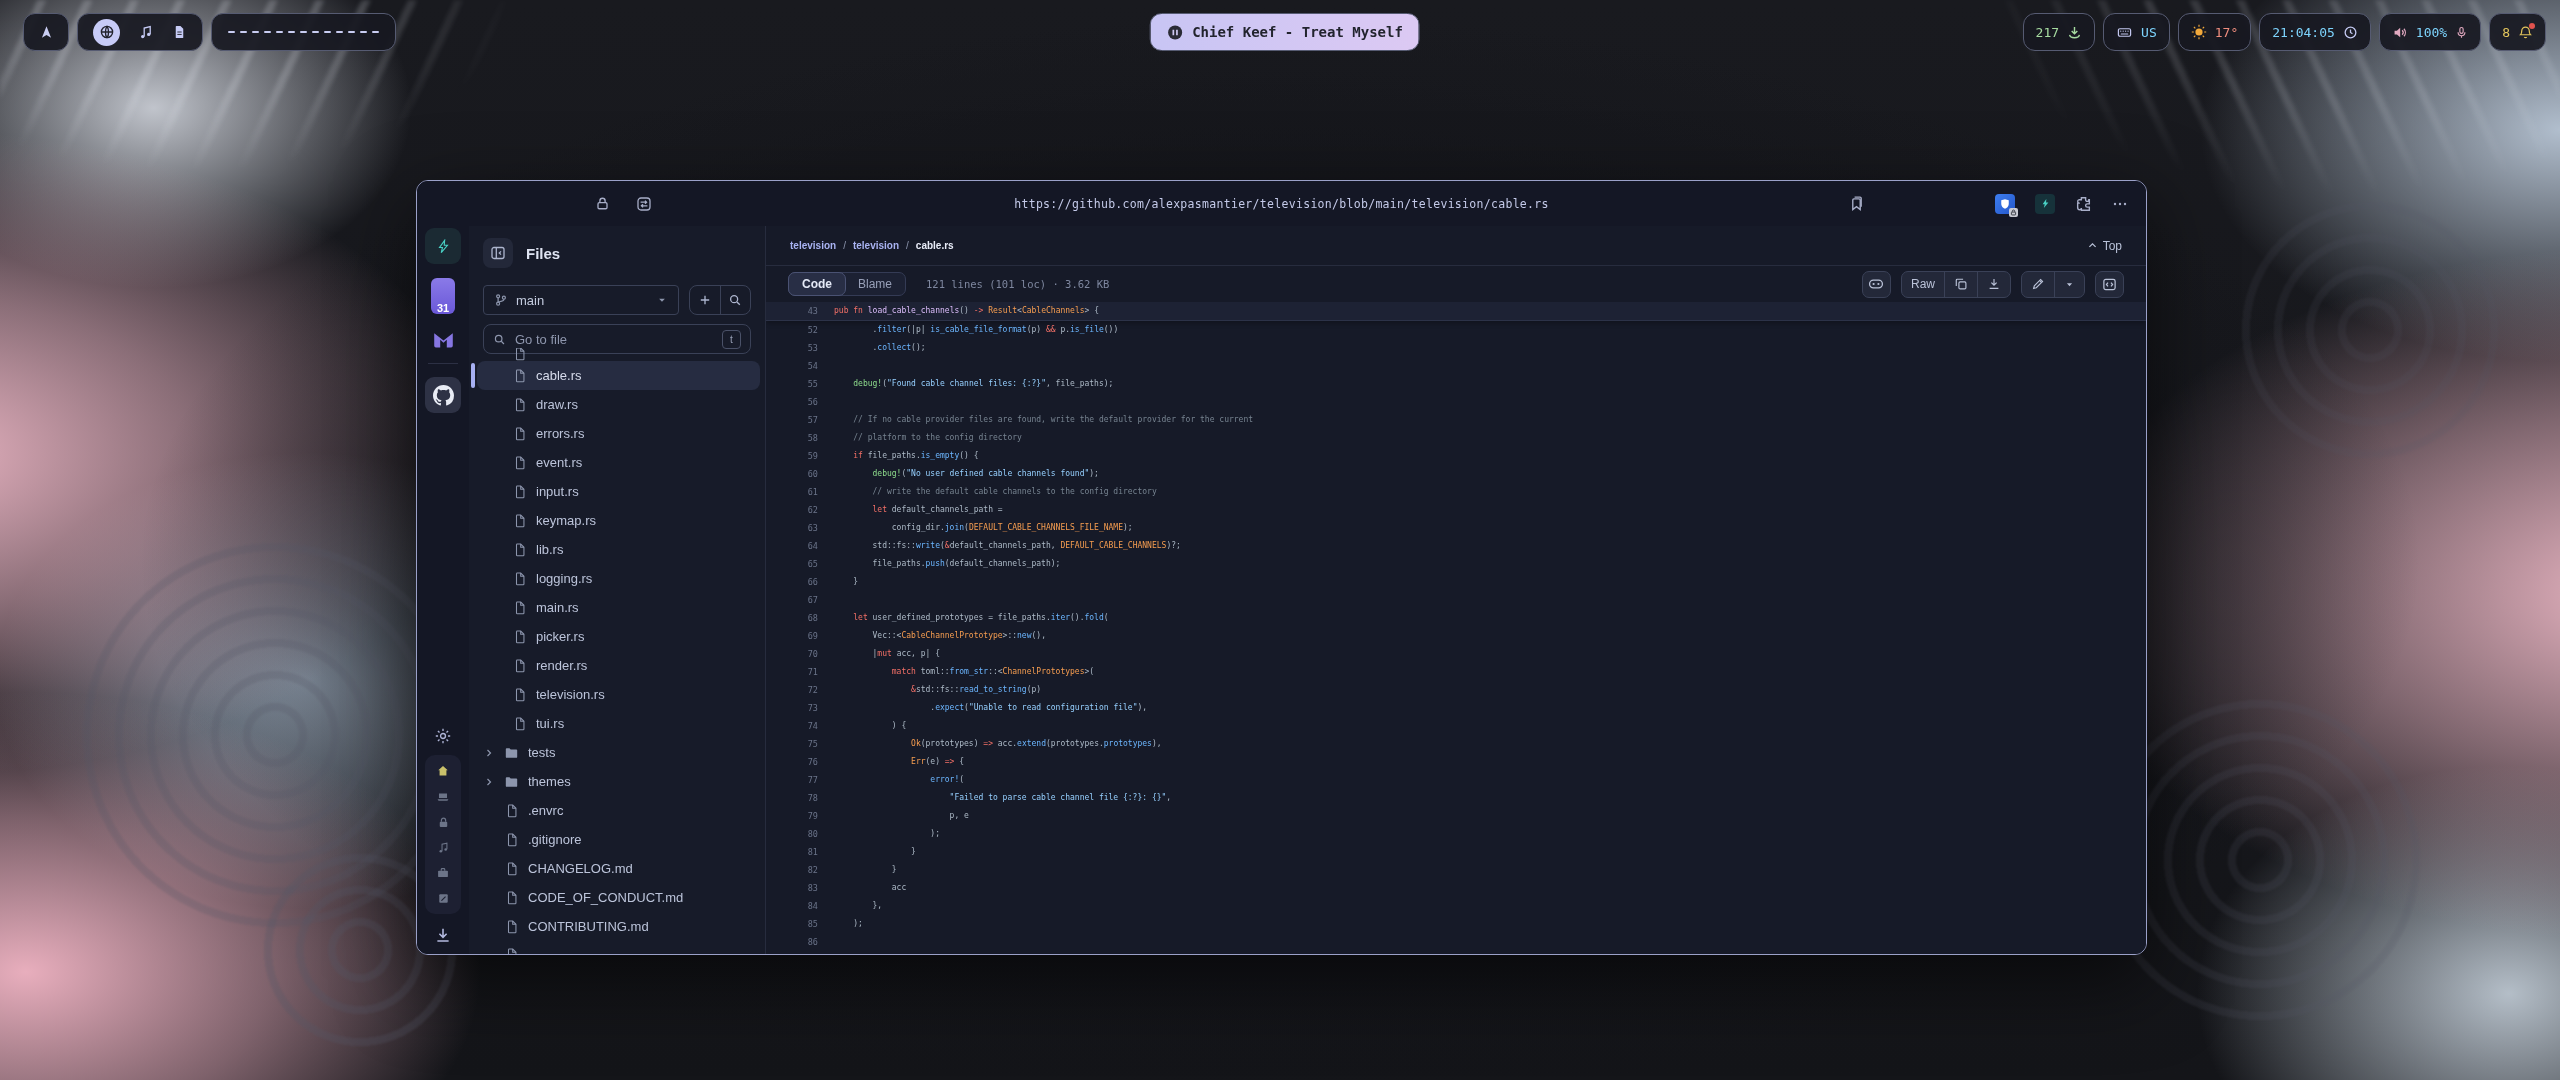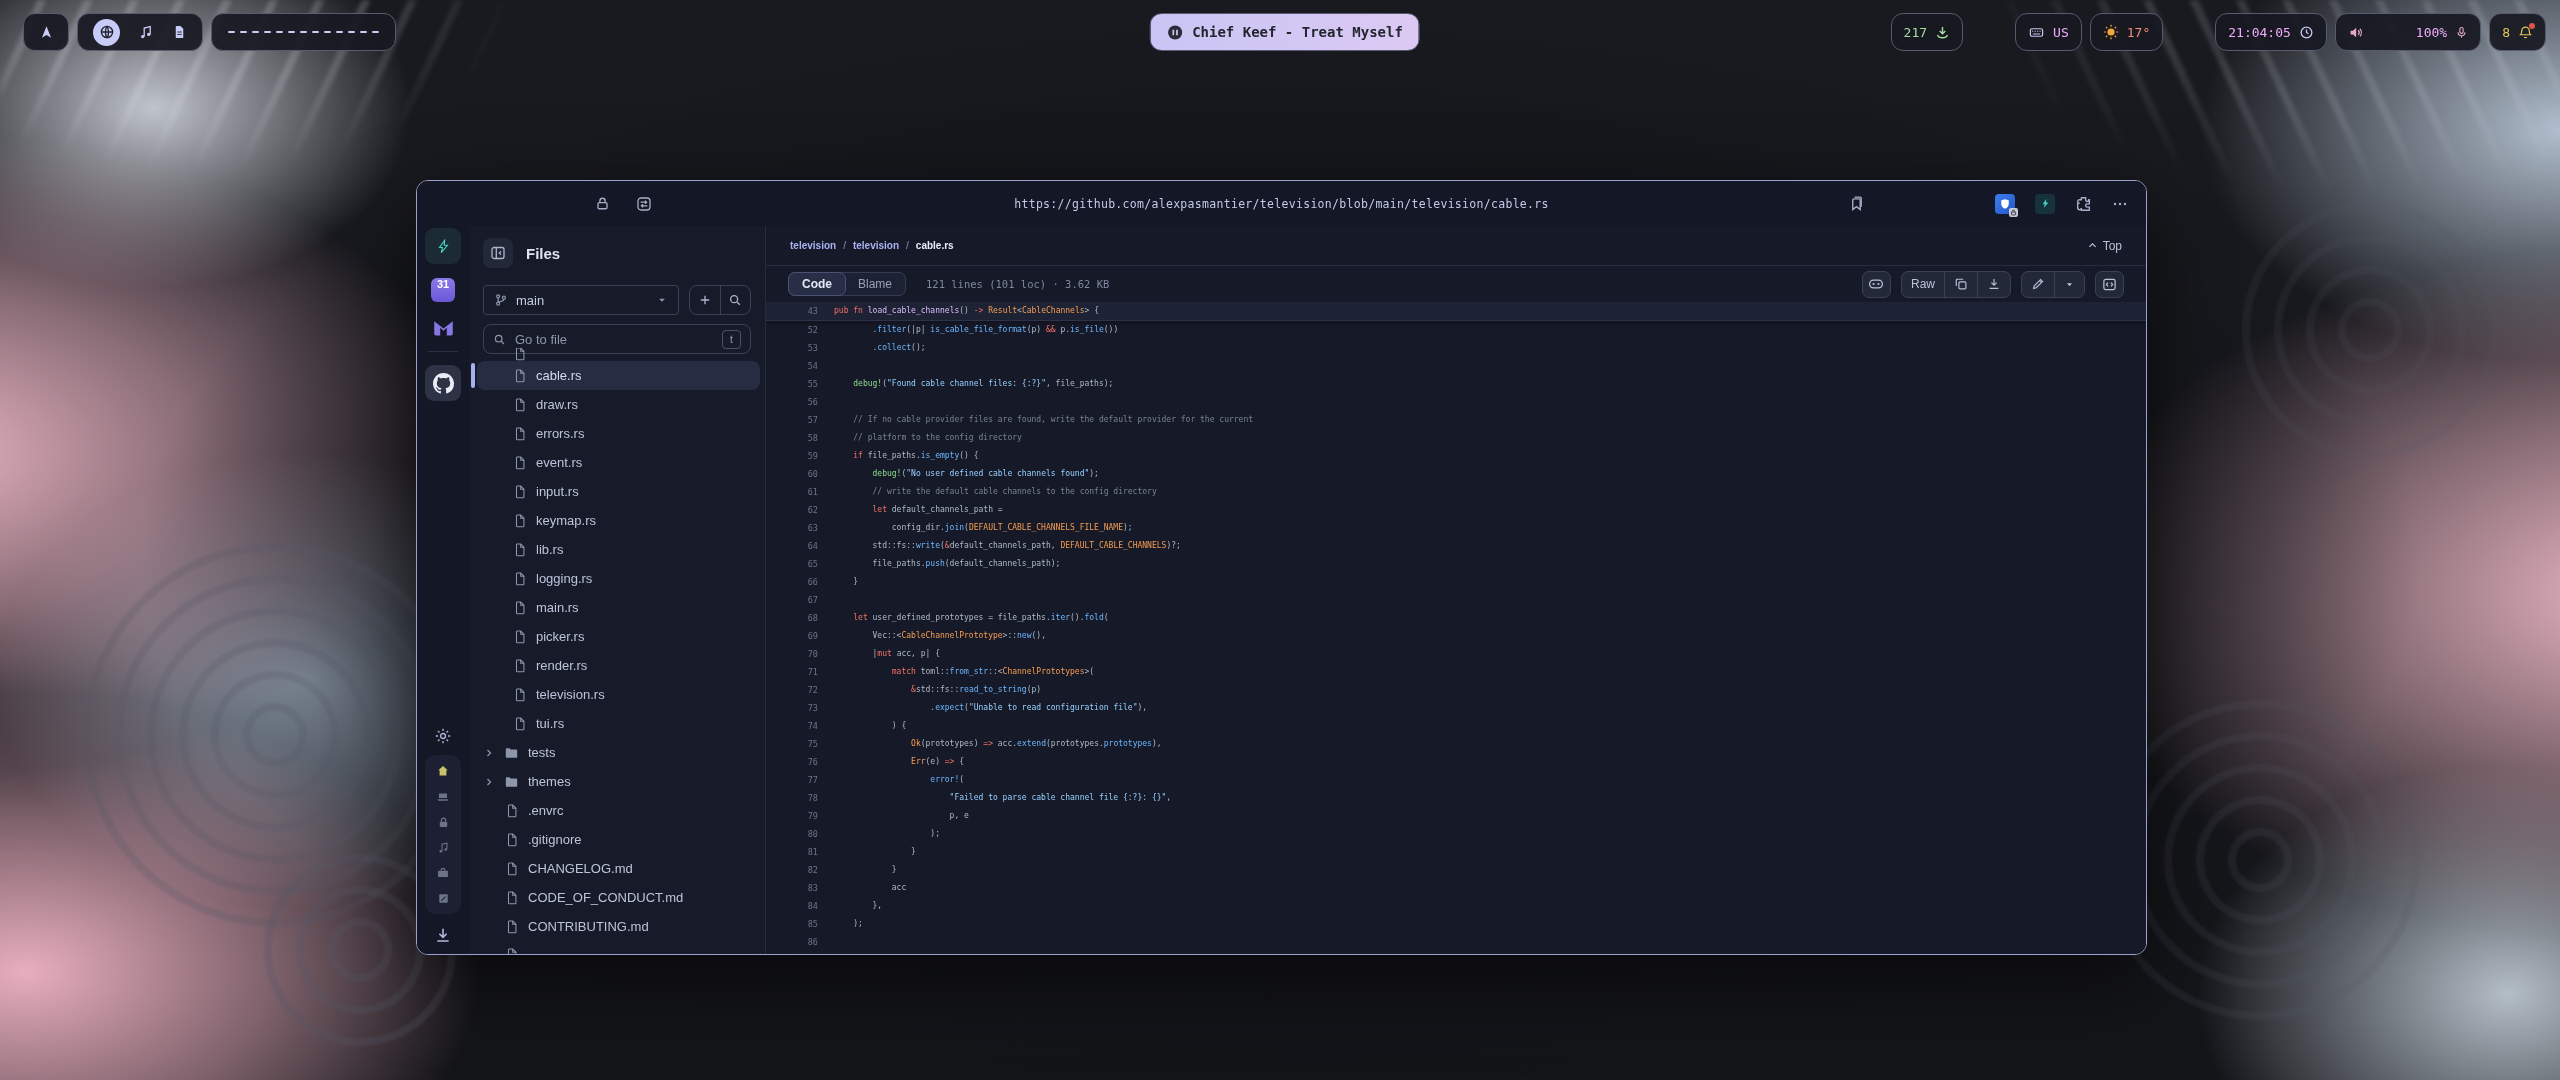--- a/index.html
+++ b/index.html
@@ -35,40 +35,40 @@
   .activeapp{width:27px;height:27px;border-radius:50%;background:#c7cbf7;display:flex;align-items:center;justify-content:center;color:#23242e;}
   .dockicon{color:#c6cbf5;display:flex;}
   .dashespill{padding:0 16px;gap:5px;min-width:118px;justify-content:center;}
   .dashespill i{width:7px;height:2px;background:#c9cdf2;border-radius:1px;display:block;}
   .music{position:absolute;left:50%;top:0;transform:translateX(-50%);height:38px;display:flex;align-items:center;
     background:linear-gradient(90deg,#c8c5f4,#dcc9f3);border-radius:12px;padding:0 16px;gap:9px;color:#22242e;
     font-family:"DejaVu Sans Mono",monospace;font-weight:bold;font-size:14px;}
   .tright{margin-left:auto;display:flex;gap:8px;}
   .widget{padding:0 12px;gap:8px;font-family:"DejaVu Sans Mono",monospace;font-size:13px;color:#c3c8f0;}
   .widget .icon{display:flex;}
-  .green{color:#a6dba0;} .coral{color:#ef8d7e;} .yellow{color:#e3c55c;} .pinkish{color:#e2a9c0;} .lav{color:#f0abfc;margin-left:44px;}
+  .green{color:#a6dba0;} .coral{color:#ef8d7e;} .yellow{color:#e3c55c;} .pinkish{color:#e2a9c0;} .lav{color:#7dd3fc;}
   .belldot{position:relative;}
   .belldot::after{content:"";position:absolute;right:-2px;top:-2px;width:6px;height:6px;border-radius:50%;background:#e0524e;}
   
   .window{position:absolute;left:416px;top:180px;width:1731px;height:775px;background:#141725;border:1px solid #9ba1c9;
     border-radius:12px;box-shadow:0 26px 80px rgba(0,0,0,.6);overflow:hidden;box-sizing:border-box;z-index:20;}
   .btoolbar{position:absolute;top:0;left:0;right:0;height:45px;display:flex;align-items:center;background:#141725;}
   .btoolbar .tleft{position:absolute;left:178px;display:flex;gap:26px;color:#a8aec8;align-items:center;}
   .urltext{margin:0 auto;font-family:"DejaVu Sans Mono",monospace;font-size:11.5px;color:#c4cae9;letter-spacing:.3px;}
   .btoolbar .trightg{position:absolute;right:18px;display:flex;gap:20px;align-items:center;color:#a8aec8;}
   .bmk{margin-right:110px;}
   .extbw{width:20px;height:20px;border-radius:4px;background:linear-gradient(135deg,#3d7ef0,#2456c9);display:flex;align-items:center;justify-content:center;position:relative;}
   .extbw .badge{position:absolute;right:-3px;bottom:-3px;width:9px;height:9px;border-radius:2px;background:#caccd4;display:flex;align-items:center;justify-content:center;}
   .extbolt{width:20px;height:20px;border-radius:4px;background:#16323a;color:#49cfc3;display:flex;align-items:center;justify-content:center;}
   
   .bsidebar{position:absolute;left:0;top:45px;bottom:0;width:52px;display:flex;flex-direction:column;align-items:center;background:#141725;}
   .tile{width:36px;height:36px;border-radius:9px;display:flex;align-items:center;justify-content:center;flex:none;}
   .tile.boltt{background:#1b2a33;color:#49cfc3;margin-top:2px;}
-  .caltile{width:24px;height:24px;border-radius:6px;background:linear-gradient(180deg,#8a7ae8,#6a58d8);color:#fff;
-    font-size:11px;font-weight:bold;display:flex;align-items:flex-start;justify-content:center;margin-top:14px;}
+  .caltile{width:24px;height:36px;border-radius:6px;background:linear-gradient(180deg,#8a7ae8,#6a58d8);color:#fff;
+    font-size:11px;font-weight:bold;display:flex;align-items:flex-end;justify-content:center;margin-top:14px;}
   .mailicon{margin-top:16px;color:#8676e2;display:flex;}
   .sdiv{width:30px;height:1px;background:#2c3044;margin:13px 0;}
   .tile.gh{background:#2e3245;}
   .sspacer{flex:1;}
   .gearicon{color:#aeb4d6;margin-bottom:10px;display:flex;}
   .wsgroup{width:36px;border-radius:10px;background:#1d2032;padding:9px 0;display:flex;flex-direction:column;gap:12px;align-items:center;}
   .ws{display:flex;color:#6c7488;}
   .dlicon{color:#b4bae0;margin:12px 0 10px;display:flex;}
   
   .ghpage{position:absolute;left:52px;top:45px;right:0;bottom:0;background:#161a28;}

